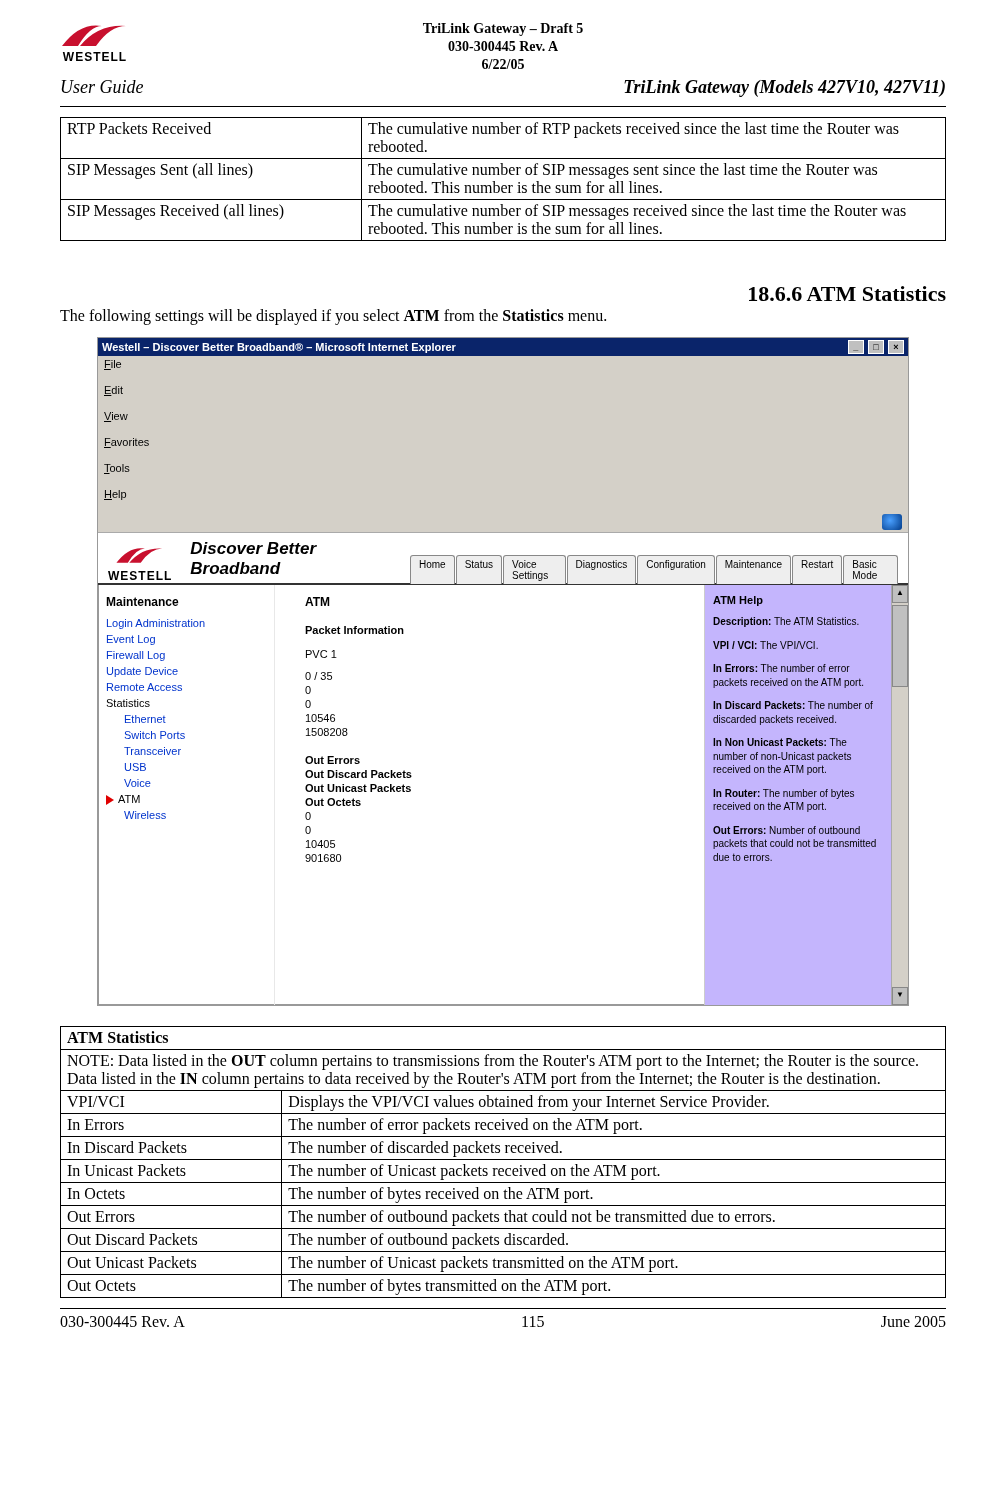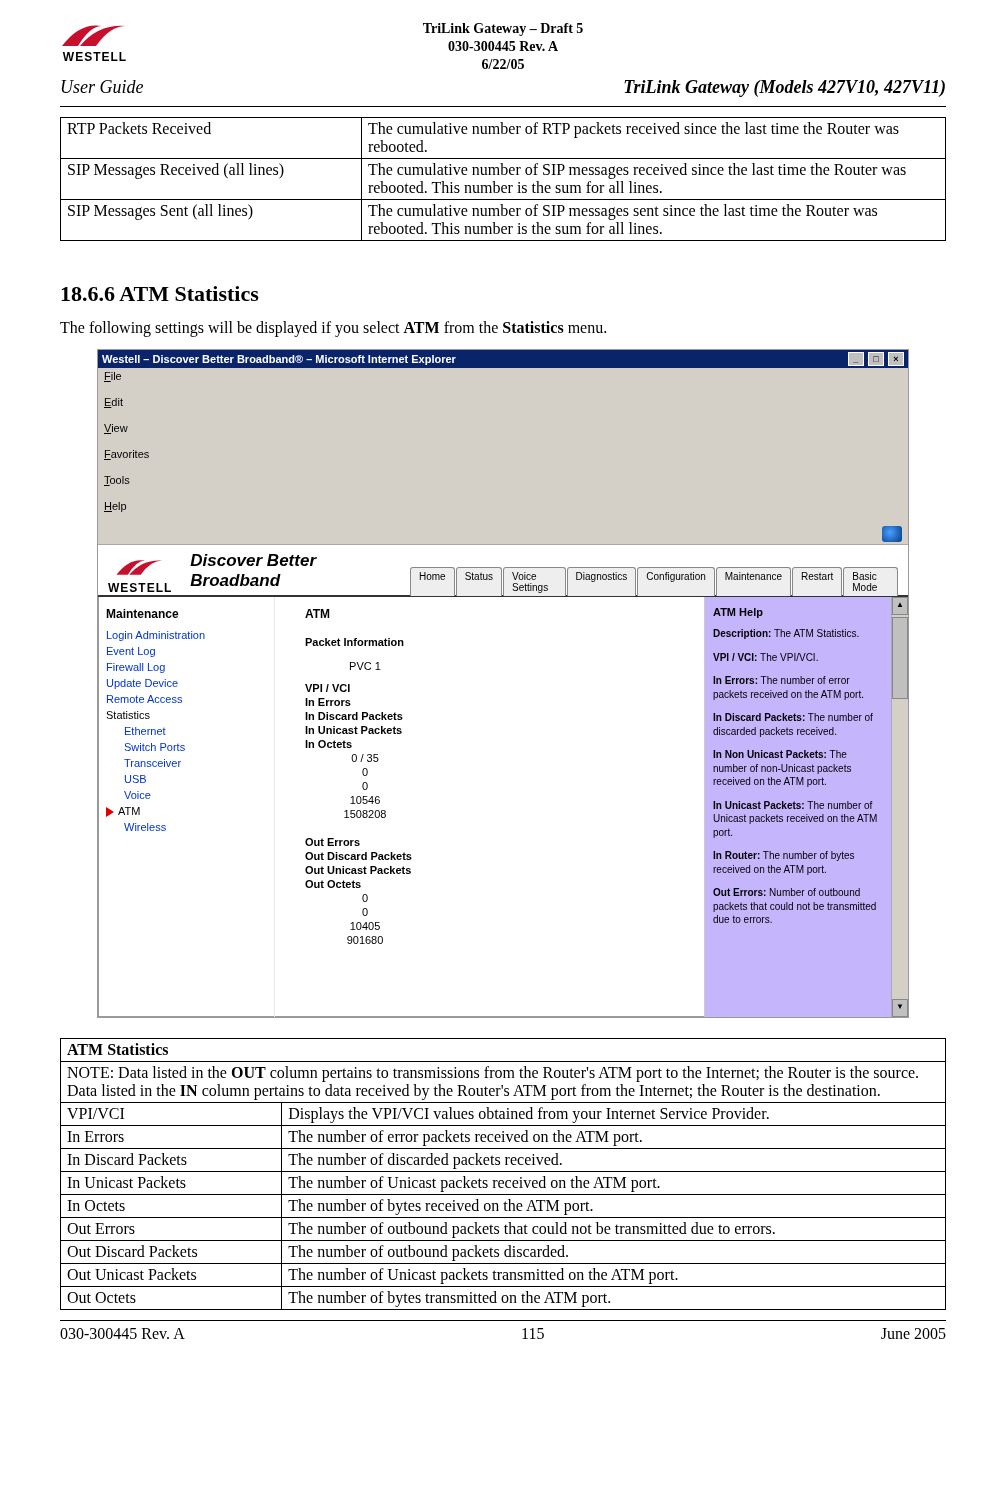--- a/index.html
+++ b/index.html
@@ -75,21 +75,22 @@
   table.info-table td, table.info-table th {
     border: 1px solid #000;
     padding: 2px 6px;
     vertical-align: top;
     text-align: left;
   }
   .section-heading {
     font-size: 22px;
     font-weight: bold;
     margin-top: 40px;
-    margin-bottom: 12px;
+    margin-bottom: 0;
+    text-align: right;
   }
   .body-text {
     font-size: 16px;
     margin-bottom: 12px;
   }
   .screenshot-wrap {
     width: 810px;
     margin: 0 auto 20px auto;
     border: 1px solid #999;
     background: #fff;
@@ -189,21 +190,21 @@
     border-left: 8px solid #e00000;
     margin-right: 4px;
     vertical-align: middle;
   }
   .main-panel { flex: 1; padding: 10px 10px 10px 30px;}
   .panel-title { font-weight: bold; font-size: 12px; margin-bottom: 14px;}
   .sub-title { font-weight: bold; font-size: 11px; margin-bottom: 10px;}
   .stats-row { display: flex; flex-direction: column;}
   .stat-labels { width: 180px;}
   .stat-labels div { font-weight: bold; padding: 1px 0;}
-  .stat-values { width: 120px; text-align: center;}
+  .stat-values { width: 120px; }
   .stat-values div { padding: 1px 0;}
   .pvc-head { margin-bottom: 8px;}
   .spacer { height: 14px;}
   .help-panel {
     width: 170px;
     background: #c4b5fd;
     border-left: 1px solid #ccc;
     padding: 8px;
     font-size: 10px;
     line-height: 1.35;
@@ -259,26 +260,26 @@
   </div>
   <hr class="hr-top">
 
   <table class="info-table">
     <tbody>
         <tr>
       <td style="width:34%">RTP Packets Received</td>
       <td>The cumulative number of RTP packets received since the last time the Router was rebooted.</td>
     </tr>
     <tr>
+      <td>SIP Messages Sent (all lines)</td>
+      <td>The cumulative number of SIP messages sent since the last time the Router was rebooted. This number is the sum for all lines.</td>
+    </tr>
+    <tr>
       <td>SIP Messages Received (all lines)</td>
       <td>The cumulative number of SIP messages received since the last time the Router was rebooted. This number is the sum for all lines.</td>
-    </tr>
-    <tr>
-      <td>SIP Messages Sent (all lines)</td>
-      <td>The cumulative number of SIP messages sent since the last time the Router was rebooted. This number is the sum for all lines.</td>
     </tr>
   </tbody>
     </table>
 
   <div class="section-heading">18.6.6 ATM Statistics</div>
   <div class="body-text">
     <span>The following settings will be displayed if you select </span><b>ATM</b><span> from the </span><b>Statistics</b><span> menu.</span>
   </div>
 
   <div class="screenshot-wrap">
@@ -340,27 +341,20 @@
         <div class="panel-title">ATM</div>
         <div class="stats-row">
           <div class="stat-labels">
             <div class="sub-title">Packet Information</div>
           </div>
           <div class="stat-values">
             <div class="pvc-head">PVC 1</div>
           </div>
         </div>
         <div class="stats-row">
-          <div class="stat-labels">
-            <div>VPI / VCI</div>
-            <div>In Errors</div>
-            <div>In Discard Packets</div>
-            <div>In Unicast Packets</div>
-            <div>In Octets</div>
-          </div>
           <div class="stat-values">
             <div>0 / 35</div>
             <div>0</div>
             <div>0</div>
             <div>10546</div>
             <div>1508208</div>
           </div>
         </div>
         <div class="spacer"></div>
         <div class="stats-row">
@@ -378,21 +372,20 @@
           </div>
         </div>
       </div>
       <div class="help-panel">
         <div class="help-title">ATM Help</div>
         <p><b>Description:</b><span> The ATM Statistics.</span></p>
         <p><b>VPI / VCI:</b><span> The VPI/VCI.</span></p>
         <p><b>In Errors:</b><span> The number of error packets received on the ATM port.</span></p>
         <p><b>In Discard Packets:</b><span> The number of discarded packets received.</span></p>
         <p><b>In Non Unicast Packets:</b><span> The number of non-Unicast packets received on the ATM port.</span></p>
-        <p><b>In Unicast Packets:</b><span> The number of Unicast packets received on the ATM port.</span></p>
         <p><b>In Router:</b><span> The number of bytes received on the ATM port.</span></p>
         <p><b>Out Errors:</b><span> Number of outbound packets that could not be transmitted due to errors.</span></p>
       </div>
       <div class="scrollbar-fake">
         <div class="sb-btn">▲</div>
         <div class="sb-thumb"></div>
         <div class="sb-track"></div>
         <div class="sb-btn">▼</div>
       </div>
     </div>

